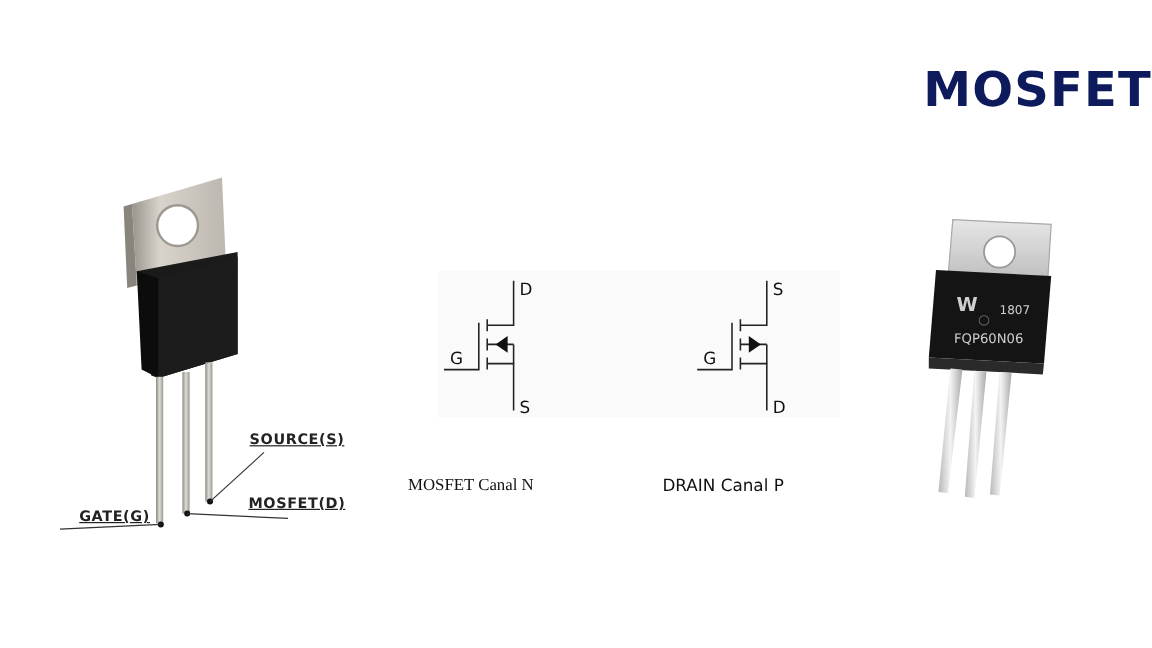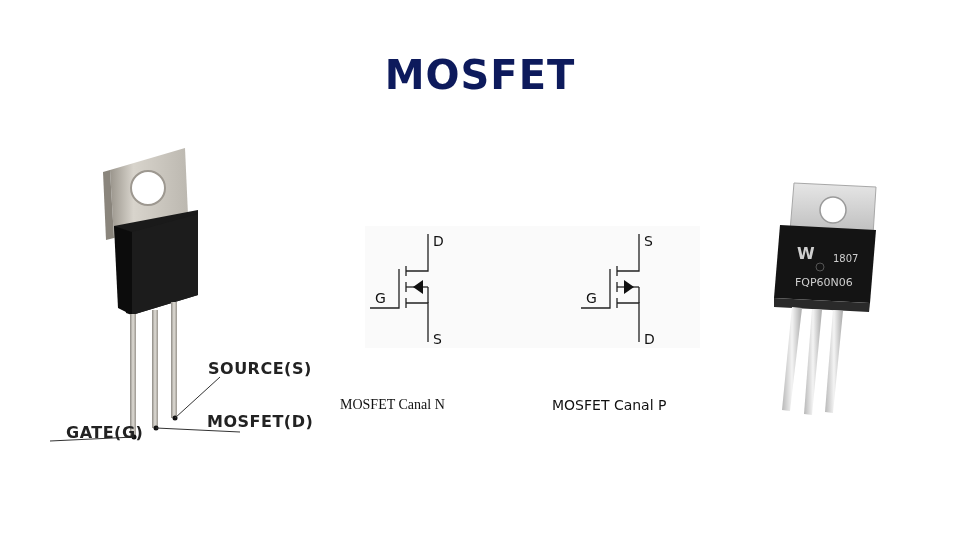--- a/index.html
+++ b/index.html
@@ -1,19 +1,19 @@
 <!DOCTYPE html>
 <html><head>
 <meta charset="utf-8">
 <style>
   html,body{margin:0;padding:0;}
   body{width:960px;height:540px;background:#ffffff;position:relative;overflow:hidden;font-family:"Liberation Sans",sans-serif;}
-  .title{position:absolute;left:0;top:52px;width:960px;text-align:center;font-family:"DejaVu Sans",sans-serif;font-weight:bold;font-size:40px;color:#0d1a5c;letter-spacing:1px;}
+  .title{position:absolute;left:0;top:52px;width:960px;text-align:right;font-family:"DejaVu Sans",sans-serif;font-weight:bold;font-size:40px;color:#0d1a5c;letter-spacing:1px;}
   .abs{position:absolute;}
-  .lbl{position:absolute;font-family:"DejaVu Sans",sans-serif;font-weight:bold;font-size:16px;color:#222;letter-spacing:0.5px;}
+  .lbl{position:absolute;font-family:"DejaVu Sans",sans-serif;font-weight:bold;font-size:12px;color:#222;letter-spacing:0.5px;text-decoration:underline;}
   .caption{position:absolute;font-family:"DejaVu Sans",sans-serif;font-size:14px;color:#111;}
   .sym-panel{position:absolute;background:#fafafa;}
   .pin-letter{font-family:"DejaVu Sans",sans-serif;font-size:14px;fill:#111;}
   .part-text{font-family:"DejaVu Sans",sans-serif;fill:#cfcfcf;}
 </style>
 </head>
 <body>
 
 <div class="title">MOSFET</div>
 
@@ -96,21 +96,21 @@
     <polyline points="7,82 36,82 36,43" fill="none" stroke="#222" stroke-width="1.3"></polyline>
   </svg>
   <svg class="abs" style="left:0;top:0;" width="110" height="122">
     <text class="pin-letter" x="70" y="20">S</text>
     <text class="pin-letter" x="12" y="77">G</text>
     <text class="pin-letter" x="70" y="118">D</text>
   </svg>
 </div>
 
 <div class="caption" style="left:340px;top:397px;font-family:Liberation Serif, serif;">MOSFET Canal N</div>
-<div class="caption" style="left:552px;top:397px;">MOSFET Canal P</div>
+<div class="caption" style="left:552px;top:397px;">DRAIN Canal P</div>
 
 <div class="abs" style="left:760px;top:175px;width:130px;height:245px;">
   <svg width="130" height="245" viewBox="0 0 130 245">
     <defs>
       <linearGradient id="rtab" x1="0" y1="0" x2="0" y2="1">
         <stop offset="0" stop-color="#e6e6e6"></stop>
         <stop offset="1" stop-color="#bdbdbd"></stop>
       </linearGradient>
       <linearGradient id="rleg" x1="0" y1="0" x2="1" y2="0">
         <stop offset="0" stop-color="#b8b8b8"></stop>

